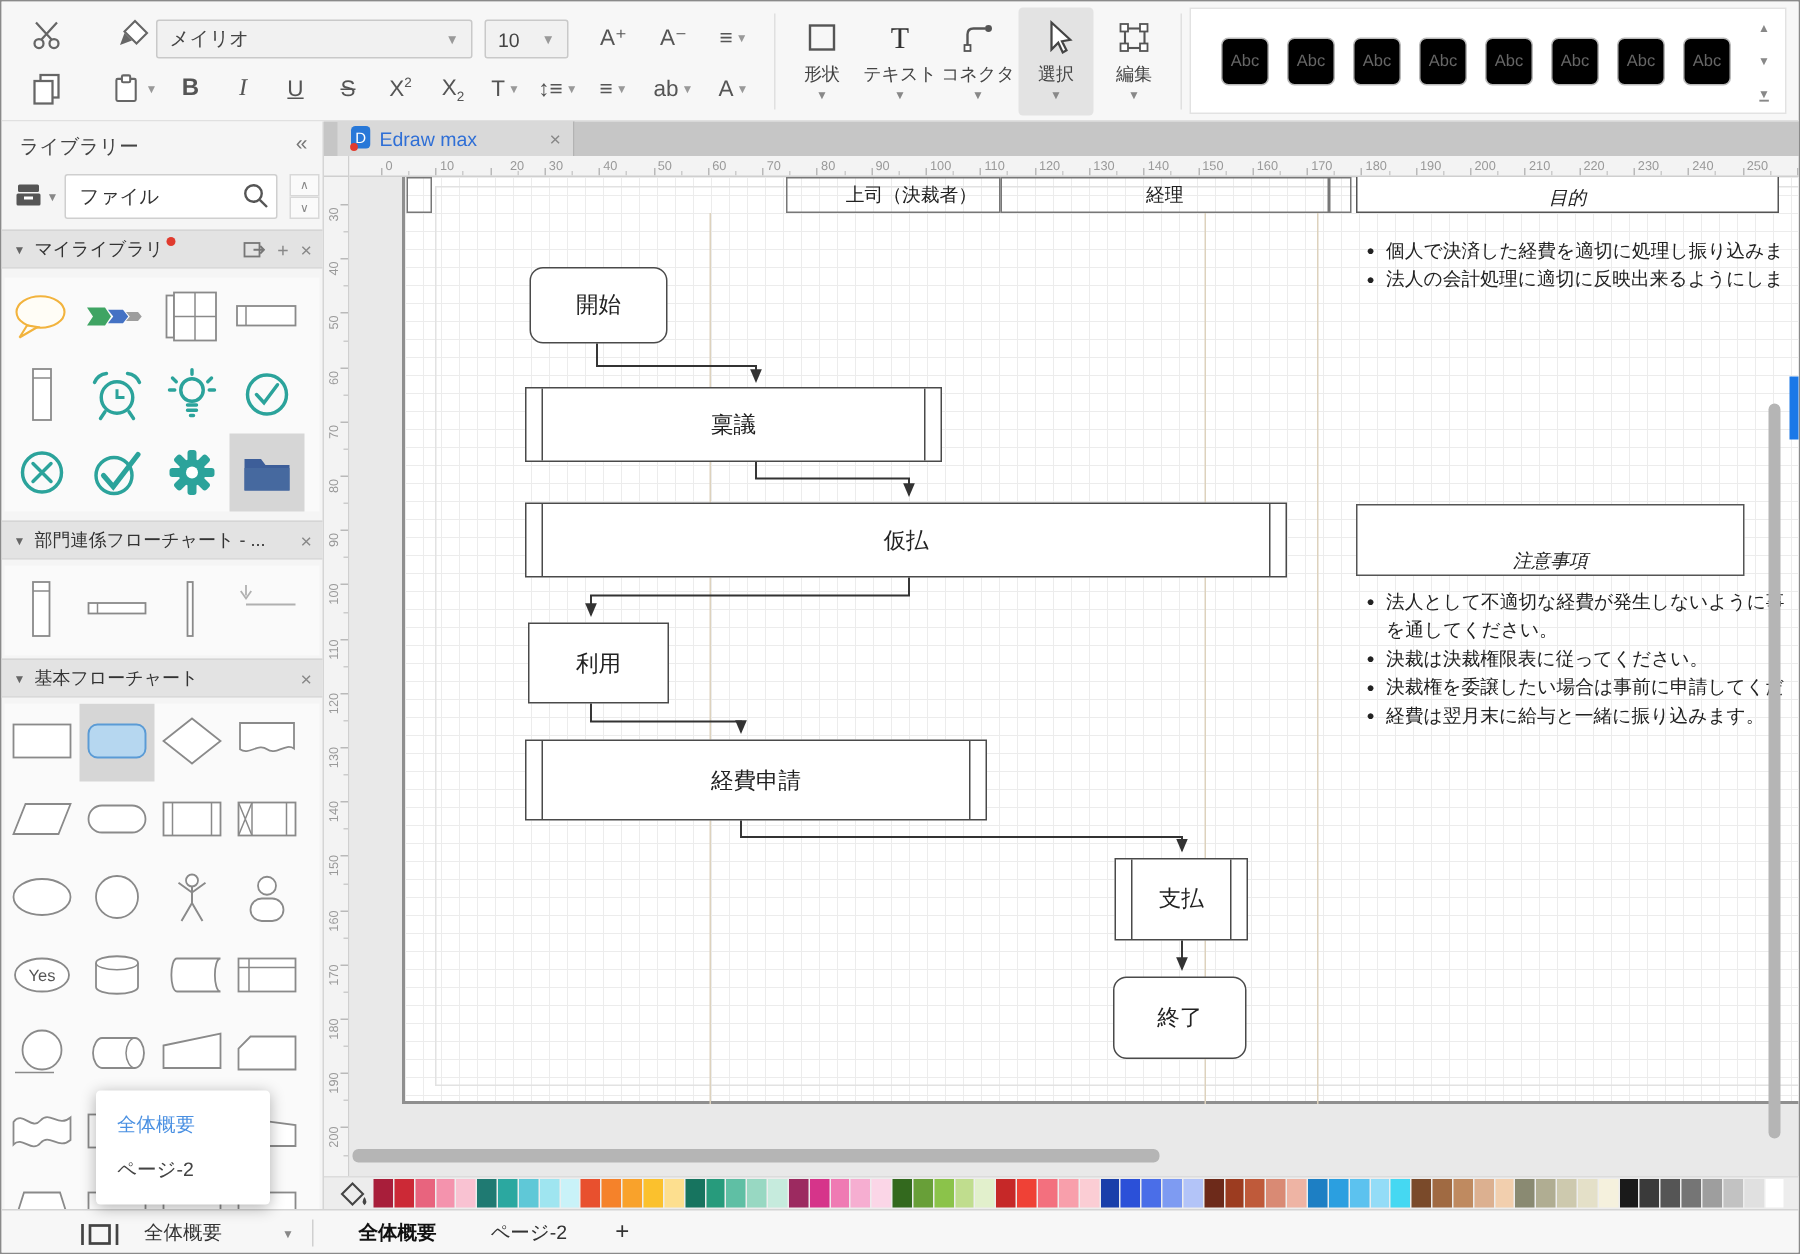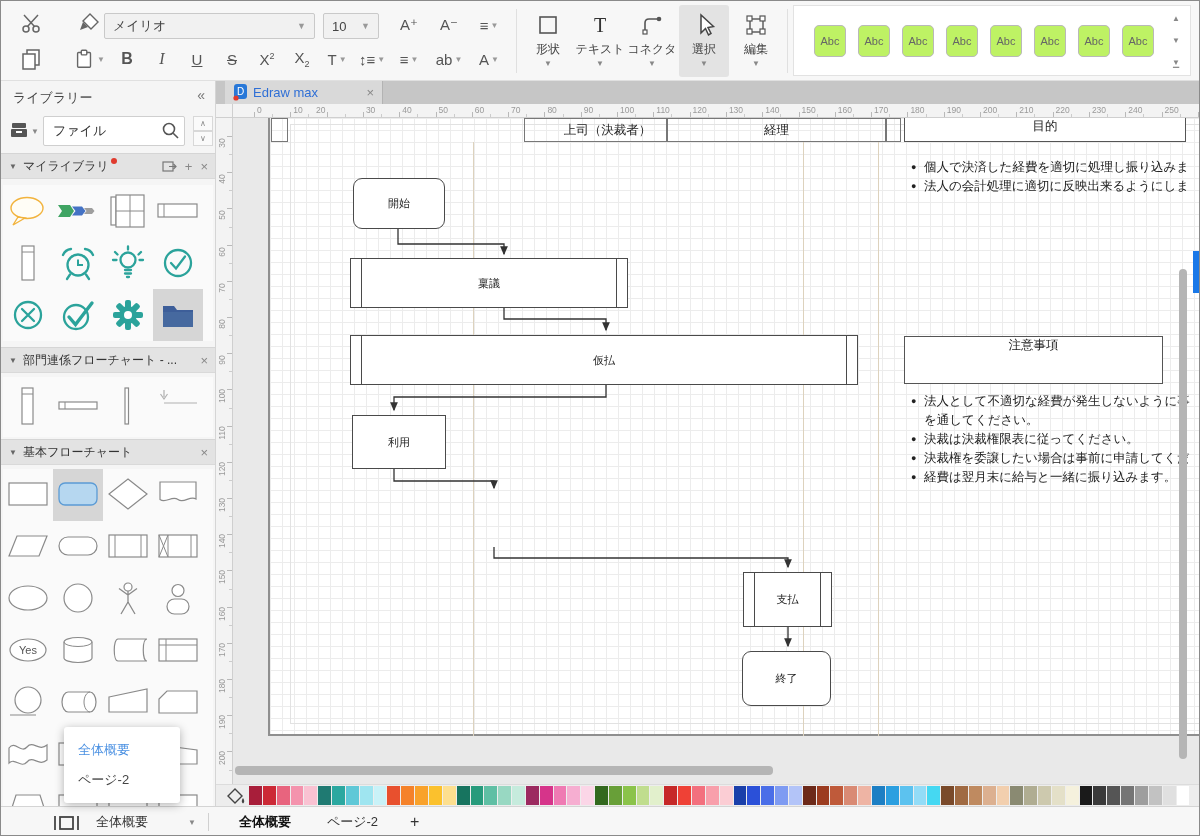--- a/index.html
+++ b/index.html
@@ -18,21 +18,21 @@
   .glyph-strikethrough { text-decoration:line-through; }
   .glyph-superscript sup, .glyph-subscript sub { font-size:9px; }
   .select-box { position:absolute; background:#f1f1f1; border:1px solid #c9c9c9; border-radius:2px; display:flex; align-items:center; padding:0 8px; font-size:13px; color:#444; }
   .select-box .caret { margin-left:auto; font-size:9px; color:#999; }
   .vdiv { position:absolute; width:1px; background:#e0e0e0; }
   .bigtool { position:absolute; top:4px; width:50px; height:72px; display:flex; flex-direction:column; align-items:center; border-radius:3px; padding-top:8px; }
   .bigtool.active { background:#e3e3e3; }
   .bigtool .lab { font-size:12px; color:#444; margin-top:4px; }
   .bigtool .caret { font-size:8px; color:#888; margin-top:1px; }
   #style-gallery { position:absolute; left:792px; top:4px; width:398px; height:71px; background:#fff; border:1px solid #e2e2e2; }
-  .preset { position:absolute; top:19px; width:32px; height:32px; border:1px solid #b9b9b9; border-radius:5px; background:#bef264; display:flex; align-items:center; justify-content:center; font-size:11px; color:#666; }
+  .preset { position:absolute; top:19px; width:32px; height:32px; border:1px solid #b9b9b9; border-radius:5px; background:#000000; display:flex; align-items:center; justify-content:center; font-size:11px; color:#666; }
   .gal-arrow { position:absolute; left:374px; font-size:8px; color:#888; width:16px; text-align:center; }
 
   
   #sidebar { position:absolute; left:0; top:80px; width:215px; height:725px; background:#f5f5f5; border-right:1px solid #d5d5d5; overflow:hidden; }
   #lib-title { position:absolute; left:12px; top:8px; font-size:13px; color:#444; }
   #lib-collapse { position:absolute; right:10px; top:6px; font-size:14px; color:#777; }
   #search-row { position:absolute; left:0; top:32px; width:215px; height:38px; }
   #drawer-btn { position:absolute; left:8px; top:6px; width:30px; height:24px; }
   #drawer-btn .caret { position:absolute; right:0; top:8px; font-size:8px; color:#888; }
   #search-input { position:absolute; left:42px; top:3px; width:142px; height:30px; border:1px solid #cfcfcf; background:#fff; border-radius:2px; font-size:13px; color:#333; padding:0 26px 0 9px; font-family:inherit; }
@@ -69,26 +69,26 @@
   .vtick { position:absolute; right:0; height:1px; width:5px; background:#b9b9b9; }
   .vtick.minor { width:3px; background:#ccc; }
 
   #viewport { position:absolute; left:232px; top:117px; width:968px; height:688px; background:#e9e9e9; overflow:hidden; }
   #page { position:absolute; left:35px; top:0; width:933px; height:618px; background:#fff;
           background-image:linear-gradient(#ececec 1px,transparent 1px),linear-gradient(90deg,#ececec 1px,transparent 1px);
           background-size:12px 12px; border-left:2px solid #8f8f8f; border-bottom:2px solid #8f8f8f; }
   #page-margin { position:absolute; left:20px; top:6px; width:911px; height:600px; border:1px solid #e2e2e2; border-right:none; }
   .beige-line { position:absolute; width:1px; background:#ddd2bd; top:24px; height:594px; }
   .lane-box { position:absolute; top:0; height:24px; border:1px solid #777; display:flex; align-items:center; justify-content:center; font-size:12.5px; color:#222; background:transparent; }
-  .node { position:absolute; border:1.4px solid #4a4a4a; background:#fff; display:flex; align-items:center; justify-content:center; font-size:11px; color:#222; }
+  .node { position:absolute; border:1.4px solid #4a4a4a; background:#fff; display:flex; align-items:center; justify-content:center; font-size:15px; color:#222; }
   .node.rounded { border-radius:9px; }
   .node .bar { position:absolute; top:0; bottom:0; width:1.3px; background:#4a4a4a; }
   .node .bar.l { left:10px; } .node .bar.r { right:10px; }
   #connectors { position:absolute; left:0; top:0; pointer-events:none; }
-  .anno-title { position:absolute; border:1.6px solid #555; background:#fff; display:flex; align-items:flex-start; justify-content:center; font-size:12.5px; color:#222; }
+  .anno-title { position:absolute; border:1.6px solid #555; background:#fff; display:flex; align-items:flex-end; justify-content:center; font-size:12.5px; color:#222;font-style:italic; }
   .bullets { position:absolute; }
   .bullet-row { display:flex; font-size:12.5px; line-height:19px; color:#222; }
   .bullet-row .dot { width:13px; font-size:9px; line-height:19px; }
   .bullet-row .btxt { white-space:pre-line; flex:1; }
   .bullets.clip .bullet-row { white-space:nowrap; overflow:hidden; }
   .bullets.clip .bullet-row .btxt { white-space:nowrap; }
   #vscroll-thumb { position:absolute; left:946px; top:151px; width:8px; height:490px; background:#b5b5b5; border-radius:4px; }
   #blue-tab { position:absolute; left:960px; top:133px; width:8px; height:42px; background:#1a78e8; }
   #hscroll-thumb { position:absolute; left:2px; top:648px; width:538px; height:9px; background:#b5b5b5; border-radius:4px; }
 
@@ -594,21 +594,21 @@
     </div>
   </div>
   <div id="ruler-corner"></div>
   <div id="hruler">
       <span class="htick-label" style="left: 24px;">0</span>
       <div class="htick" style="left: 21px;"></div>
       <div class="htick minor" style="left: 39.1px;"></div>
       <span class="htick-label" style="left: 60.3px;">10</span>
       <div class="htick" style="left: 57.3px;"></div>
       <div class="htick minor" style="left: 75.4px;"></div>
-      <span class="htick-label" style="left: 83px;">20</span>
+      <span class="htick-label" style="left: 107px;">20</span>
       <div class="htick" style="left: 93.6px;"></div>
       <div class="htick minor" style="left: 111.7px;"></div>
       <span class="htick-label" style="left: 132.9px;">30</span>
       <div class="htick" style="left: 129.9px;"></div>
       <div class="htick minor" style="left: 148px;"></div>
       <span class="htick-label" style="left: 169.2px;">40</span>
       <div class="htick" style="left: 166.2px;"></div>
       <div class="htick minor" style="left: 184.3px;"></div>
       <span class="htick-label" style="left: 205.5px;">50</span>
       <div class="htick" style="left: 202.5px;"></div>
@@ -793,20 +793,25 @@
         <i class="bar r"></i>
         <span>稟議</span>
       </div>
     <div class="node" style="left:117px; top:217px; width:508px; height:50px;">
         <i class="bar l"></i>
         <i class="bar r"></i>
         <span>仮払</span>
       </div>
     <div class="node" style="left:119px; top:297px; width:94px; height:54px;">
         <span>利用</span>
+      </div>
+    <div class="node" style="left:117px; top:375px; width:308px; height:54px;">
+        <i class="bar l"></i>
+        <i class="bar r"></i>
+        <span>経費申請</span>
       </div>
     <div class="node" style="left:510px; top:454px; width:89px; height:55px;">
         <i class="bar l"></i>
         <i class="bar r"></i>
         <span>支払</span>
       </div>
     <div class="node rounded" style="left:509px; top:533px; width:89px; height:55px;">
         <span>終了</span>
       </div>
 

